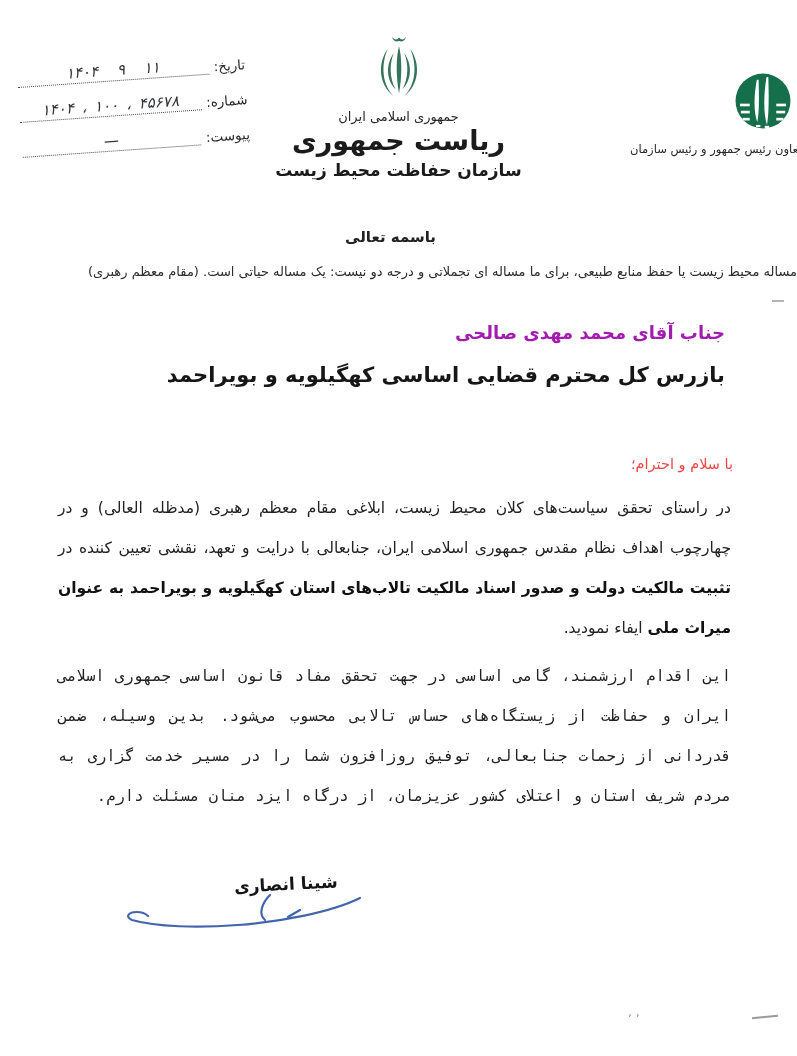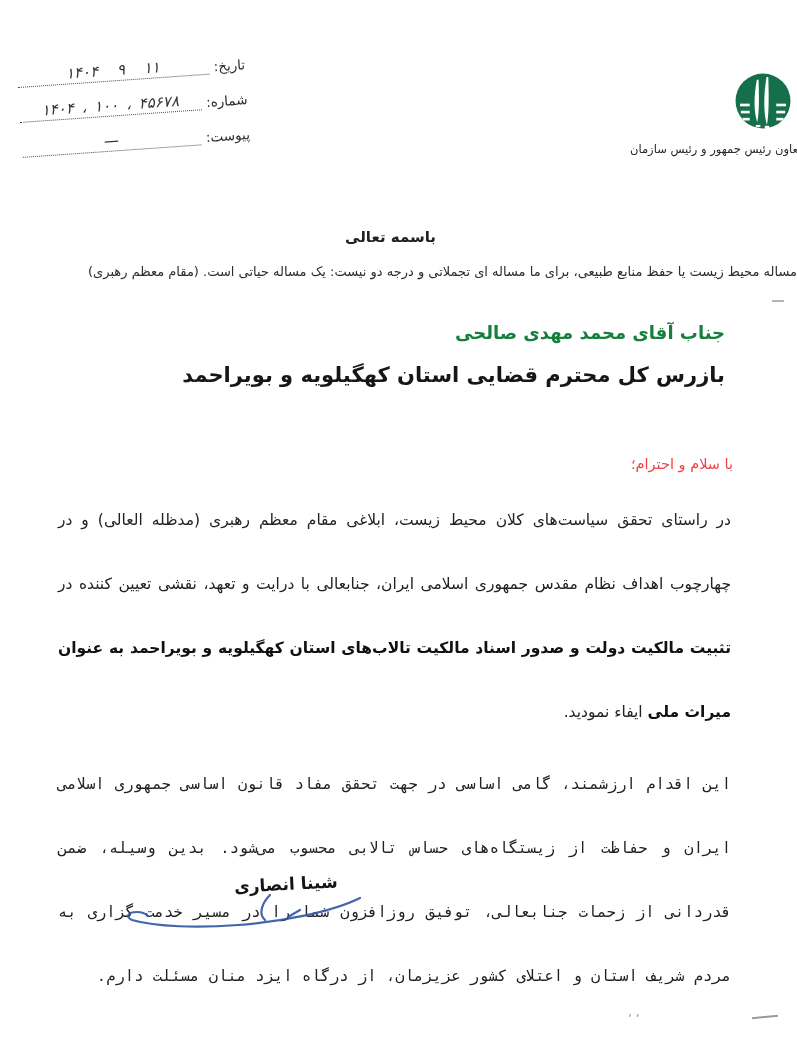--- a/index.html
+++ b/index.html
@@ -30,28 +30,28 @@
   
   .hdr-right{position:absolute;top:70px;left:630px;width:164px;text-align:right;}
   .hdr-right .role{font-size:11.5px;margin-top:6px;color:#262626;white-space:nowrap;}
   
   .bismillah{position:absolute;top:228px;left:0;right:16px;text-align:center;
     font-size:15px;font-weight:bold;color:#222;}
   .slogan{position:absolute;top:264px;left:0;right:0;text-align:right;
     direction:rtl;font-size:13px;color:#2c2c2c;white-space:nowrap;}
   
   .recipient{position:absolute;top:322px;right:72px;direction:rtl;text-align:right;}
-  .recipient .r-name{font-size:18px;font-weight:bold;color:#15803d;}
+  .recipient .r-name{font-size:18px;font-weight:bold;color:#a21caf;}
   .recipient .r-title{font-size:21px;font-weight:bold;margin-top:20px;color:#161616;}
   
   .salutation{position:absolute;top:456px;right:64px;direction:rtl;
     font-size:14.5px;color:#ef4444;}
   .body-text{
     position:absolute;top:488px;right:66px;left:58px;direction:rtl;
-    text-align:justify;font-size:15.5px;line-height:64px;color:#222;
+    text-align:justify;font-size:15.5px;line-height:40px;color:#222;
   }
   .body-text p{margin:0;}
   .body-text p + p{margin-top:9px;font-family:Liberation Mono, monospace;}
   .body-text b{font-weight:bold;color:#111;}
   
   .signature{position:absolute;top:872px;left:118px;width:252px;height:66px;}
   .sig-name{position:absolute;top:2px;right:32px;font-size:17px;font-weight:bold;
     color:#151515;transform:rotate(-3deg);white-space:nowrap;}
   .sig-ink{position:absolute;top:18px;left:0;}
   
@@ -75,20 +75,35 @@
     <div class="form-row">
       <span class="form-label">شماره:</span>
       <span class="form-value hand-num">۴۵۶۷۸ ، ۱۰۰ ، ۱۴۰۴</span>
     </div>
     <div class="form-row">
       <span class="form-label">پیوست:</span>
       <span class="form-value">—</span>
     </div>
   </div>
 
+  <div class="hdr-center">
+    <svg width="54" height="70" viewBox="0 0 60 80">
+      <g fill="#35735a" stroke="none">
+        <path d="M22,3 q4,6 8,1 q4,5 8,-1 q-2,7 -8,5 q-6,2 -8,-5 Z"></path>
+        <path d="M30,14 C26.5,28 26.5,48 30,68 C33.5,48 33.5,28 30,14 Z"></path>
+        <path d="M24,22 C15,34 15,52 26,63 C19,50 19,34 24,22 Z"></path>
+        <path d="M36,22 C45,34 45,52 34,63 C41,50 41,34 36,22 Z"></path>
+        <path d="M17,17 C5,34 7,58 24,71 C11,58 9,36 17,17 Z"></path>
+        <path d="M43,17 C55,34 53,58 36,71 C49,58 51,36 43,17 Z"></path>
+      </g>
+    </svg>
+    <div class="country">جمهوری اسلامی ایران</div>
+    <div class="office">ریاست جمهوری</div>
+    <div class="org">سازمان حفاظت محیط زیست</div>
+  </div>
 
   <div class="hdr-right">
     <svg width="62" height="62" viewBox="0 0 70 70">
       <g>
         <circle cx="35" cy="35" r="31" fill="#156f4b"></circle>
         <path d="M28,11 C24.5,30 24.5,47 28.5,59 C31,47 30.5,28 30,11 Z" fill="#ffffff"></path>
         <path d="M39,8 C35.5,28 35.5,50 39.5,62 C42,48 41.5,26 41,8 Z" fill="#ffffff"></path>
         <rect x="9" y="38" width="11" height="3" fill="#ffffff"></rect>
         <rect x="10" y="46" width="10" height="3" fill="#ffffff"></rect>
         <rect x="12" y="54" width="8" height="3" fill="#ffffff"></rect>
@@ -101,21 +116,21 @@
     </svg>
     <div class="role">معاون رئیس جمهور و رئیس سازمان</div>
   </div>
 
   <div class="bismillah">باسمه تعالی</div>
 
   <div class="slogan">مساله محیط زیست یا حفظ منابع طبیعی، برای ما مساله ای تجملاتی و درجه دو نیست: یک مساله حیاتی است. (مقام معظم رهبری)</div>
 
   <div class="recipient">
     <div class="r-name">جناب آقای محمد مهدی صالحی</div>
-    <div class="r-title">بازرس کل محترم قضایی استان کهگیلویه و بویراحمد</div>
+    <div class="r-title">بازرس کل محترم قضایی اساسی کهگیلویه و بویراحمد</div>
   </div>
 
   <div class="salutation">با سلام و احترام؛</div>
 
   <div class="body-text">
     <p><span>در راستای تحقق سیاست‌های کلان محیط زیست، ابلاغی مقام معظم رهبری (مدظله العالی) و در چهارچوب اهداف نظام مقدس جمهوری اسلامی ایران، جنابعالی با درایت و تعهد، نقشی تعیین کننده در </span><b>تثبیت مالکیت دولت و صدور اسناد مالکیت تالاب‌های استان کهگیلویه و بویراحمد به عنوان میراث ملی</b><span> ایفاء نمودید.</span></p>
     <p>این اقدام ارزشمند، گامی اساسی در جهت تحقق مفاد قانون اساسی جمهوری اسلامی ایران و حفاظت از زیستگاه‌های حساس تالابی محسوب می‌شود. بدین وسیله، ضمن قدردانی از زحمات جنابعالی، توفیق روزافزون شما را در مسیر خدمت گزاری به مردم شریف استان و اعتلای کشور عزیزمان، از درگاه ایزد منان مسئلت دارم.</p>
   </div>
 
   <div class="signature">

